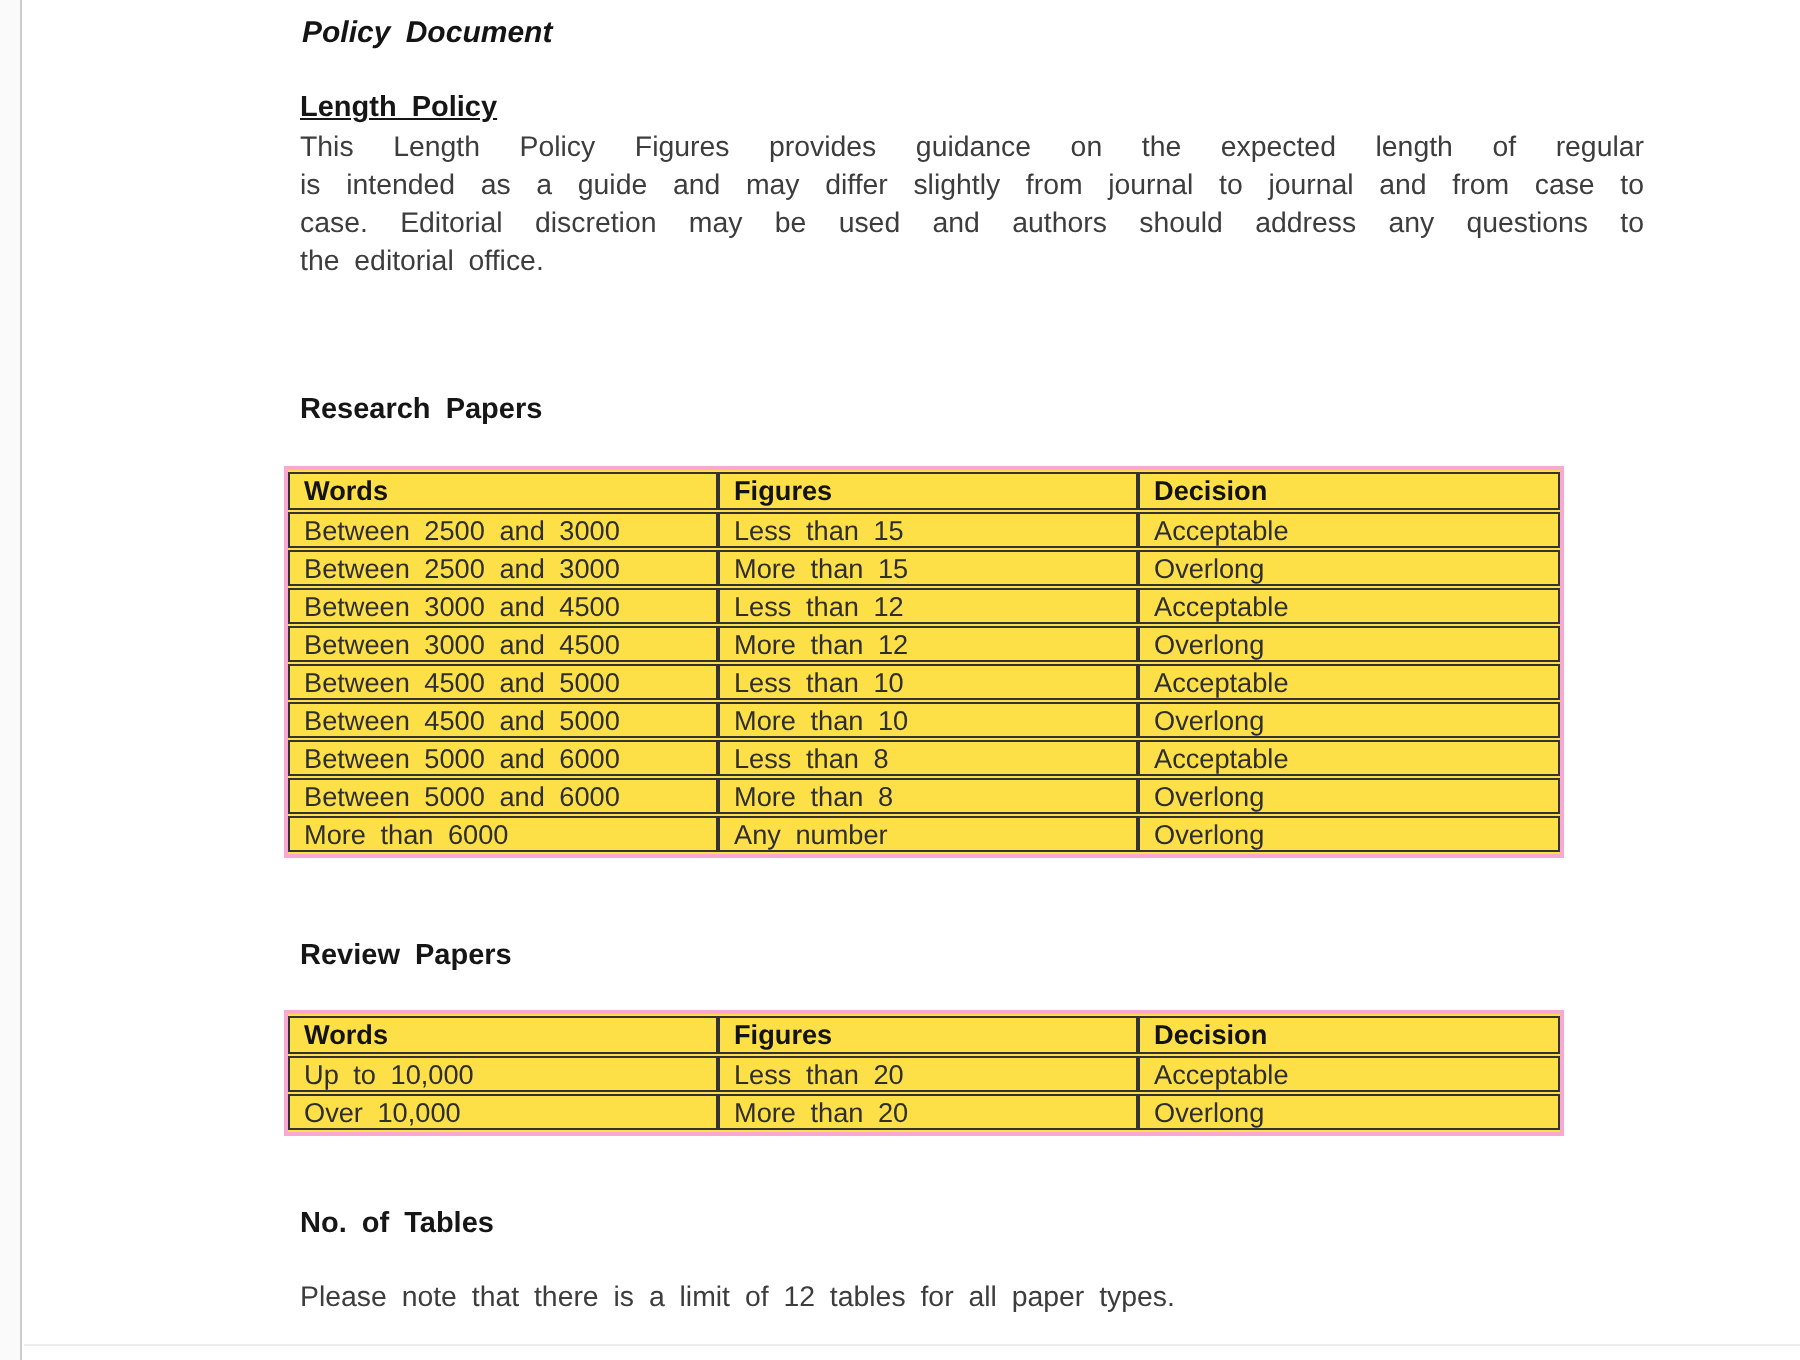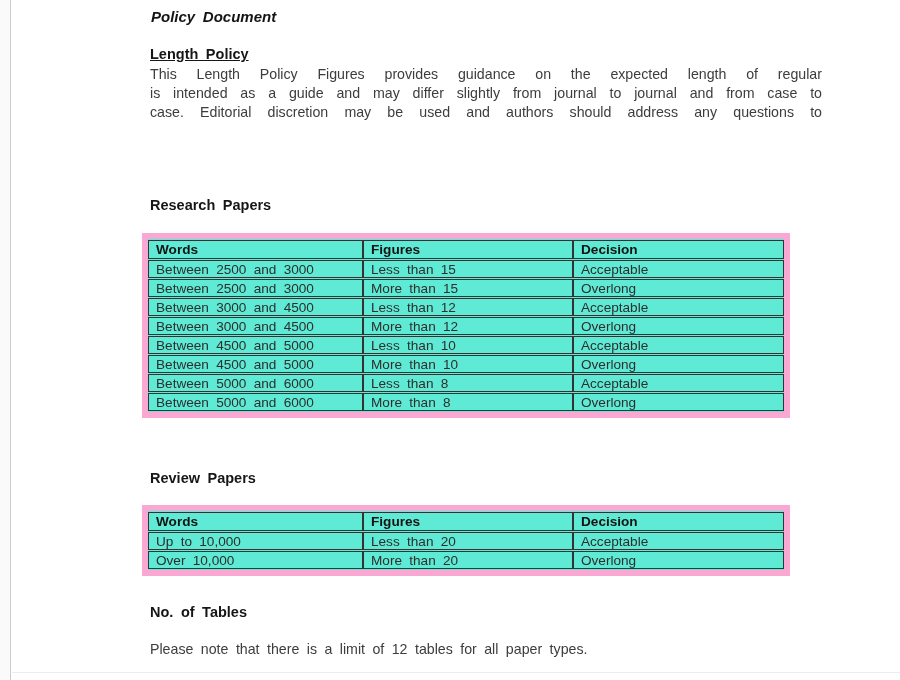--- a/index.html
+++ b/index.html
@@ -63,22 +63,22 @@
     font-size: 14.2px;
     color: #3d3d3d;
     white-space: nowrap;
   }
 
   table.doc-table {
     border-collapse: separate;
     border-spacing: 0 1px;
     table-layout: fixed;
     width: 636px;
-    border: 6px solid #f9a8d4;
-    background: #5eead4;
+    border: 2px solid #f9a8d4;
+    background: #fde047;
   }
   .table-1 { left: 142px; top: 233px; }
   .table-2 { left: 142px; top: 505px; }
   table.doc-table th, table.doc-table td {
     border: 1px solid #333333;
     padding: 0 7px;
     font-size: 13.6px;
     text-align: left;
     white-space: nowrap;
     overflow: hidden;
@@ -96,20 +96,21 @@
   <div class="bottom-hairline"></div>
 
   <div class="abs doc-title">Policy Document</div>
 
   <div class="abs section-heading lp-heading">Length Policy</div>
 
   <div class="abs body-par">
     <div class="jline">This Length Policy Figures provides guidance on the expected length of regular</div>
     <div class="jline">is intended as a guide and may differ slightly from journal to journal and from case to</div>
     <div class="jline">case. Editorial discretion may be used and authors should address any questions to</div>
+    <div class="lastline">the editorial office.</div>
   </div>
 
   <div class="abs section-heading rp-heading">Research Papers</div>
 
   <table class="abs doc-table table-1">
     <colgroup>
         <col style="width:215px">
         <col style="width:210px">
         <col style="width:211px">
       </colgroup>
@@ -154,20 +155,25 @@
       <tr>
         <td>Between 5000 and 6000</td>
         <td>Less than 8</td>
         <td>Acceptable</td>
       </tr>
       <tr>
         <td>Between 5000 and 6000</td>
         <td>More than 8</td>
         <td>Overlong</td>
       </tr>
+      <tr>
+        <td>More than 6000</td>
+        <td>Any number</td>
+        <td>Overlong</td>
+      </tr>
     </tbody>
   </table>
 
   <div class="abs section-heading rv-heading">Review Papers</div>
 
   <table class="abs doc-table table-2">
     <colgroup>
         <col style="width:215px">
         <col style="width:210px">
         <col style="width:211px">

